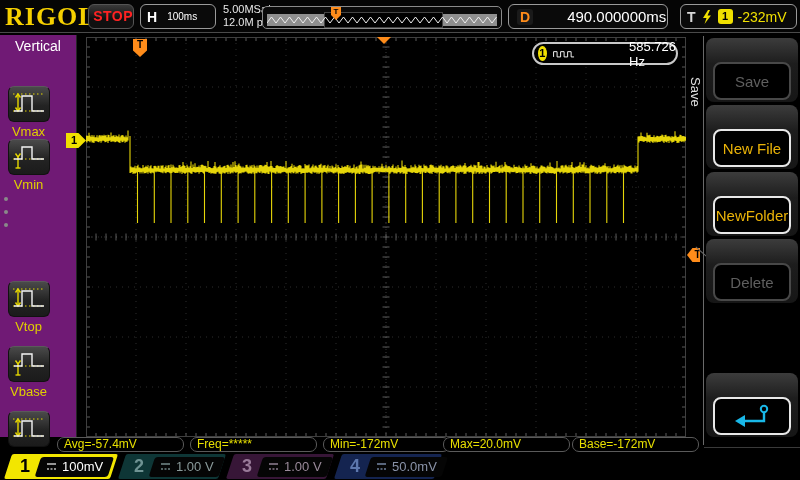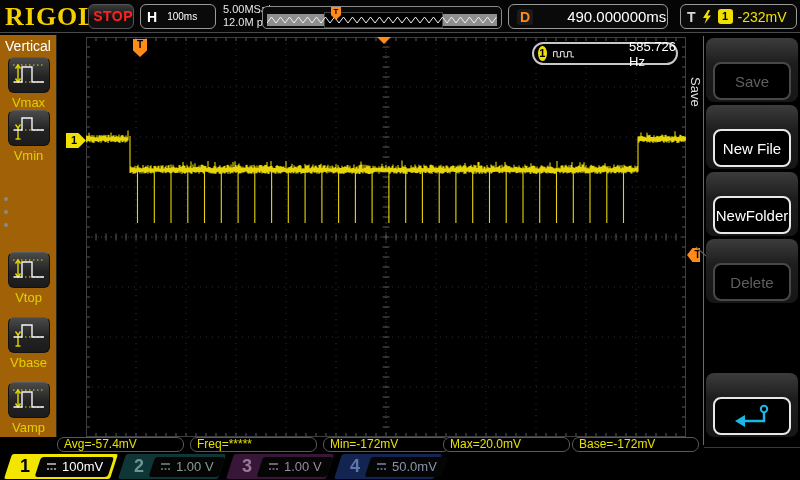--- a/index.html
+++ b/index.html
@@ -22,44 +22,44 @@
   .thumb svg { position:absolute; left:4px; top:7px; }
   .thumb-t { position:absolute; left:68px; top:0px; width:10px; height:13px; background:#ff8c1a; clip-path:polygon(0 0,100% 0,100% 62%,50% 100%,0 62%); color:#000; font-size:8px; font-weight:bold; text-align:center; line-height:9px; }
   .d-box { position:absolute; left:508px; top:4px; width:160px; height:25px; background:#0a0a0a; border:1px solid #9a9a9a; border-radius:6px; display:flex; align-items:center; }
   .d-box .dlab { color:#ff8c1a; font-weight:bold; font-size:14px; margin-left:8px; background:#1a1a1a; padding:0 3px; border-radius:3px; }
   .d-box .dval { color:#fff; font-size:15px; margin-left:34px; }
   .t-box { position:absolute; left:680px; top:4px; width:117px; height:25px; background:#0a0a0a; border:1px solid #9a9a9a; border-radius:6px; display:flex; align-items:center; gap:5px; }
   .t-box .tlab { color:#d8d8d8; font-weight:bold; font-size:14px; margin-left:6px; }
   .t-box .chbadge { width:15px; height:15px; background:#f0e000; border-radius:3px; color:#000; font-weight:bold; font-size:11px; text-align:center; line-height:15px; }
   .t-box .tval { color:#f0e000; font-size:14px; }
   
-  .left-menu { position:absolute; left:0; top:35px; width:57px; height:402px; background:#a16207; border-right:1px solid #262626; }
+  .left-menu { position:absolute; left:0; top:35px; width:77px; height:402px; background:#701a75; border-right:1px solid #262626; }
   .lm-title { color:#fff; font-size:14px; text-align:center; margin-top:3px; }
-  .lm-item { position:absolute; left:0; width:57px; text-align:center; }
+  .lm-item { position:absolute; left:0; width:57px; text-align:center;margin-top:29px; }
   .lm-btn { margin:0 auto; width:42px; height:36px; background:linear-gradient(180deg,#4a4a4a,#232323 55%,#1b1b1b); border:1px solid #111; border-top:1px solid #5a5a5a; border-radius:6px; display:flex; align-items:center; justify-content:center; }
   .lm-label { color:#e0d000; font-size:13px; margin-top:2px; }
   .lm-dots { position:absolute; left:4px; top:162px; display:flex; flex-direction:column; gap:9px; }
   .lm-dots i { width:4px; height:4px; border-radius:50%; background:#8a8a8a; }
   
   .grat-wrap { position:absolute; left:86px; top:37px; width:600px; height:400px; }
   .freq-badge { position:absolute; left:532px; top:42px; width:146px; height:23px; background:#000; border:2px solid #c8c8c8; border-radius:12px; display:flex; align-items:center; gap:6px; }
   .freq-badge .fb-ch { width:15px; height:15px; margin-left:4px; background:#f0e000; border-radius:50%; color:#000; font-weight:bold; font-size:11px; text-align:center; line-height:15px; }
   .freq-badge .fb-val { color:#fff; font-size:13px;margin-left:48px; }
   .trig-pos-flag { position:absolute; left:133px; top:39px; width:14px; height:18px; background:#ff8c1a; clip-path:polygon(0 0,100% 0,100% 64%,50% 100%,0 64%); color:#000; font-weight:bold; font-size:10px; text-align:center; line-height:12px; }
   .href-tri { position:absolute; left:377px; top:37px; width:14px; height:7px; background:#ff8c1a; clip-path:polygon(0 0,100% 0,50% 100%); }
   .trig-lvl-marker { position:absolute; left:687px; top:248px; width:17px; height:14px; background:#ff8c1a; clip-path:polygon(100% 0,100% 100%,32% 100%,0 50%,32% 0); color:#000; font-weight:bold; font-size:10px; text-align:center; line-height:14px; padding-left:4px; }
   .ch1-marker { position:absolute; left:66px; top:133px; width:20px; height:15px; background:#f0e000; clip-path:polygon(0 0,62% 0,100% 50%,62% 100%,0 100%); color:#000; font-weight:bold; font-size:11px; line-height:15px; padding-left:5px; }
   
   .right-menu { position:absolute; left:700px; top:35px; width:100px; height:410px; background:#000; }
   .rm-divider { position:absolute; left:3px; top:1px; width:1px; height:409px; background:#6a6a6a; }
   .rm-diag { position:absolute; left:-6px; top:216px; width:14px; height:1px; background:#6a6a6a; transform:rotate(42deg); }
   .save-tab { position:absolute; left:-13px; top:28px; width:16px; height:58px; color:#e0e0e0; font-size:13px; writing-mode:vertical-rl; text-align:center; }
   .rm-block { position:absolute; left:6px; width:92px; height:64px; background:linear-gradient(180deg,#3c3c3c,#1d1d1d 40%,#161616); border-radius:8px; }
   .rm-inner { position:absolute; left:7px; top:24px; width:78px; height:38px; border-radius:8px; background:#000; display:flex; align-items:center; justify-content:center; font-size:15px; }
-  .rm-inner.on { border:2px solid #e8e8e8; color:#ffffff; }
+  .rm-inner.on { border:2px solid #e8e8e8; color:#eab308; }
   .rm-inner.off { border:2px solid #484848; color:#5f5f5f; }
   .rm-bottomline { position:absolute; left:4px; top:412px; width:96px; height:1px; background:#3a3a3a; }
   
   .meas-row { position:absolute; left:0; top:437px; width:700px; height:15px; }
   .meas-box { position:absolute; top:0; width:127px; height:15px; border:1px solid #5a5a5a; border-radius:7px; color:#e8e000; font-size:12px; line-height:13px; padding-left:6px; background:#000; white-space:nowrap; overflow:hidden; }
   
   .chan-bar { position:absolute; left:0; top:452px; width:800px; height:28px; background:#000; }
   .ch-tab { position:absolute; top:2px; height:25px; transform:skewX(-18deg); border-radius:2px; display:flex; align-items:center; }
   .ch-hatch { background-image:repeating-linear-gradient(55deg, rgba(255,255,255,.07) 0 2px, rgba(0,0,0,0) 2px 6px); }
   .ch-num { font-weight:bold; font-size:18px; transform:skewX(18deg); margin-left:12px; }

